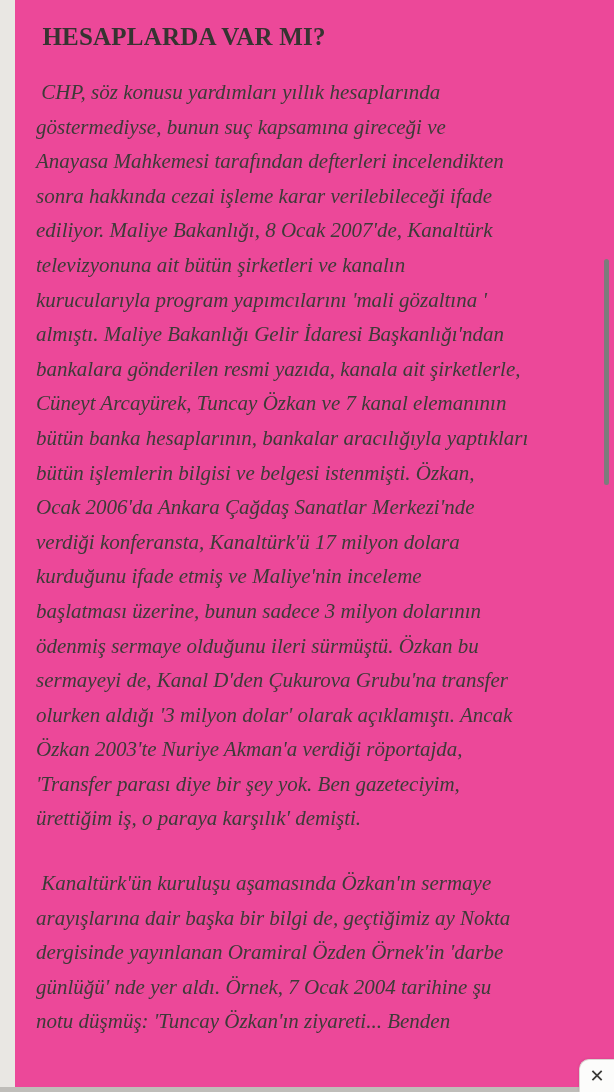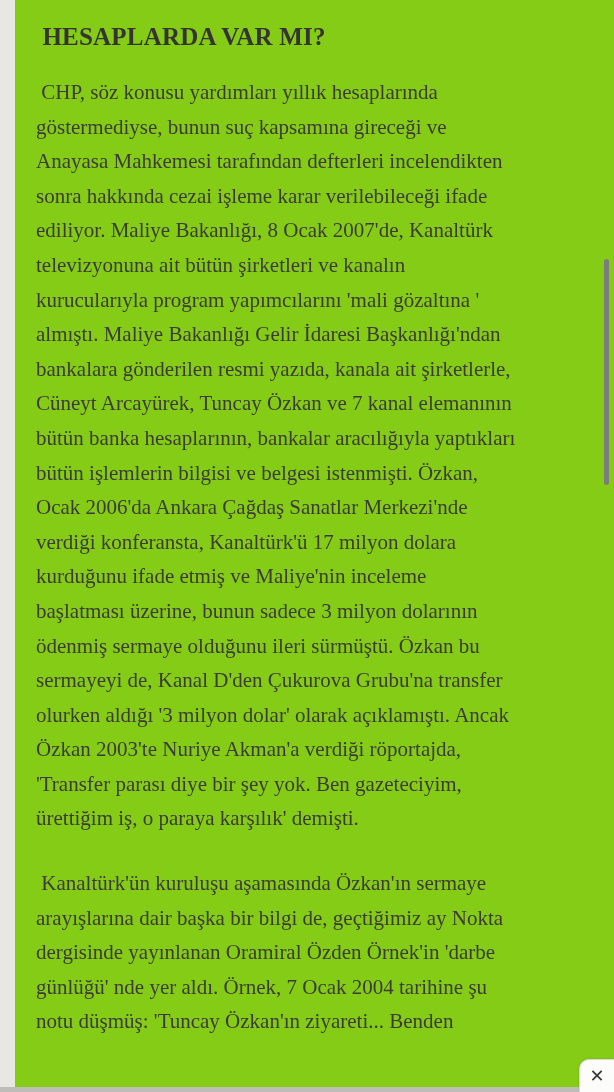--- a/index.html
+++ b/index.html
@@ -5,21 +5,21 @@
   html, body { margin: 0; padding: 0; }
   body {
     width: 614px; height: 1092px;
     font-family: "Liberation Serif", "DejaVu Serif", serif;
     background: #f7f5f1;
   }
   .page {
     position: relative;
     width: 614px; height: 1092px;
     overflow: hidden;
-    background: #84cc16;
+    background: #ec4899;
   }
   .left-gutter {
     position: absolute;
     left: 0; top: 0; bottom: 0;
     width: 15px;
     background: #e9e7e3;
   }
   .content {
     position: absolute;
     left: 36px; top: 0;
@@ -35,20 +35,21 @@
     white-space: pre-wrap;
     margin: 0;
   }
   .section-heading.first { margin-top: 22px; }
   .section-heading.second { margin-top: 27px; }
   .body-text {
     font-size: 21px;
     line-height: 34.6px;
     white-space: pre-wrap;
     margin: 0;
+    font-style: italic;
   }
   .body-text.first { margin-top: 23px; }
   .body-text.second { margin-top: 30px; }
   .scrollbar-thumb {
     position: absolute;
     right: 5px; top: 259px;
     width: 5px; height: 226px;
     border-radius: 3px;
     background: #7c7c7c;
   }

